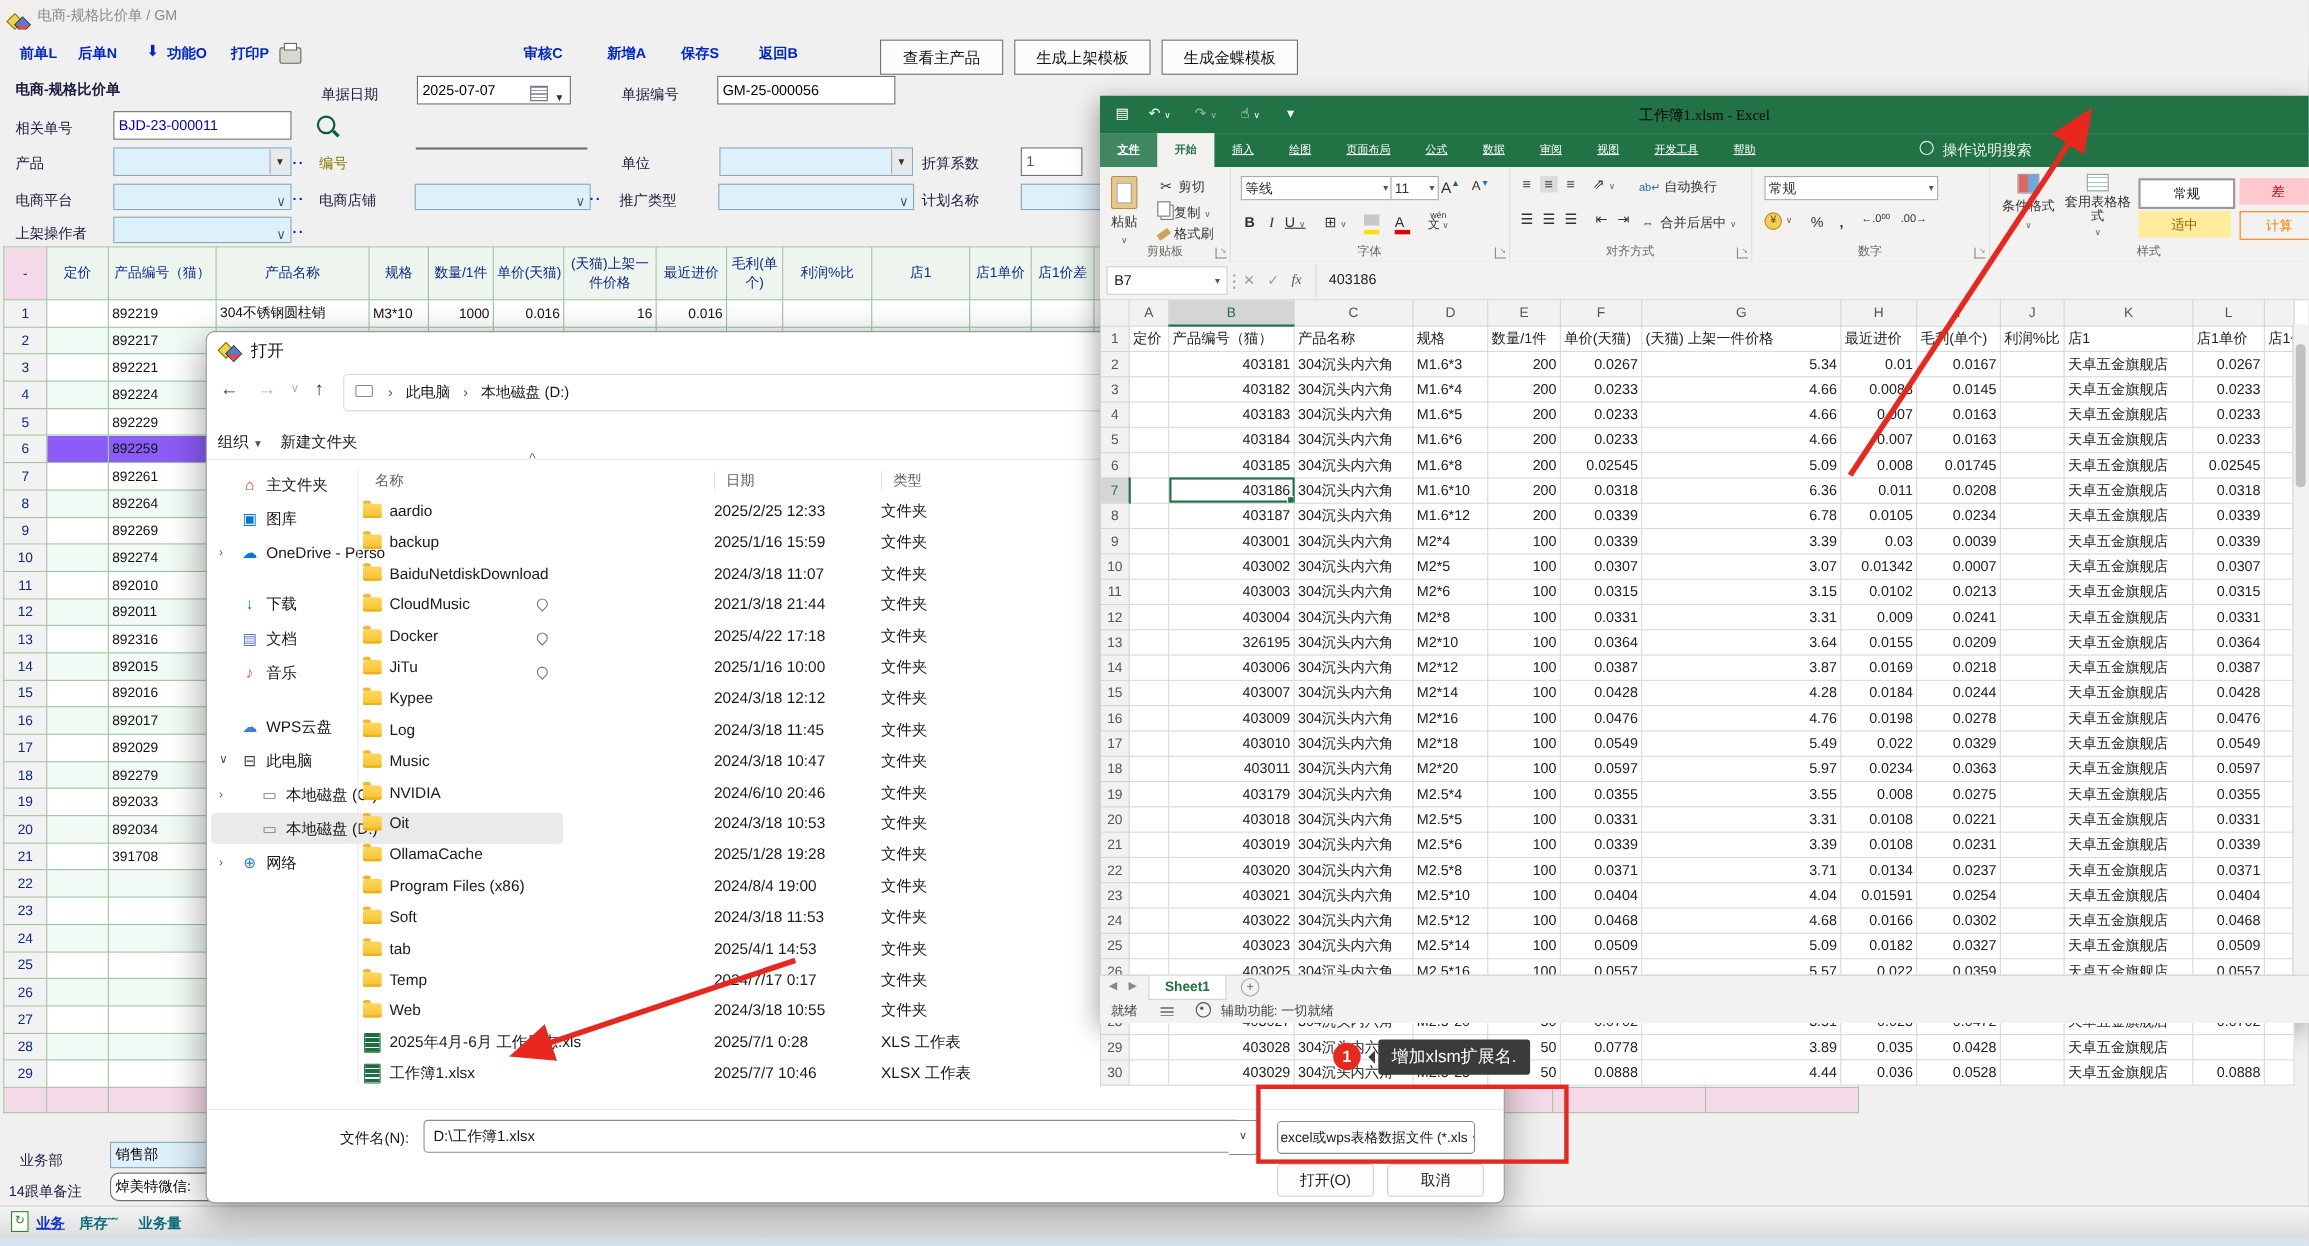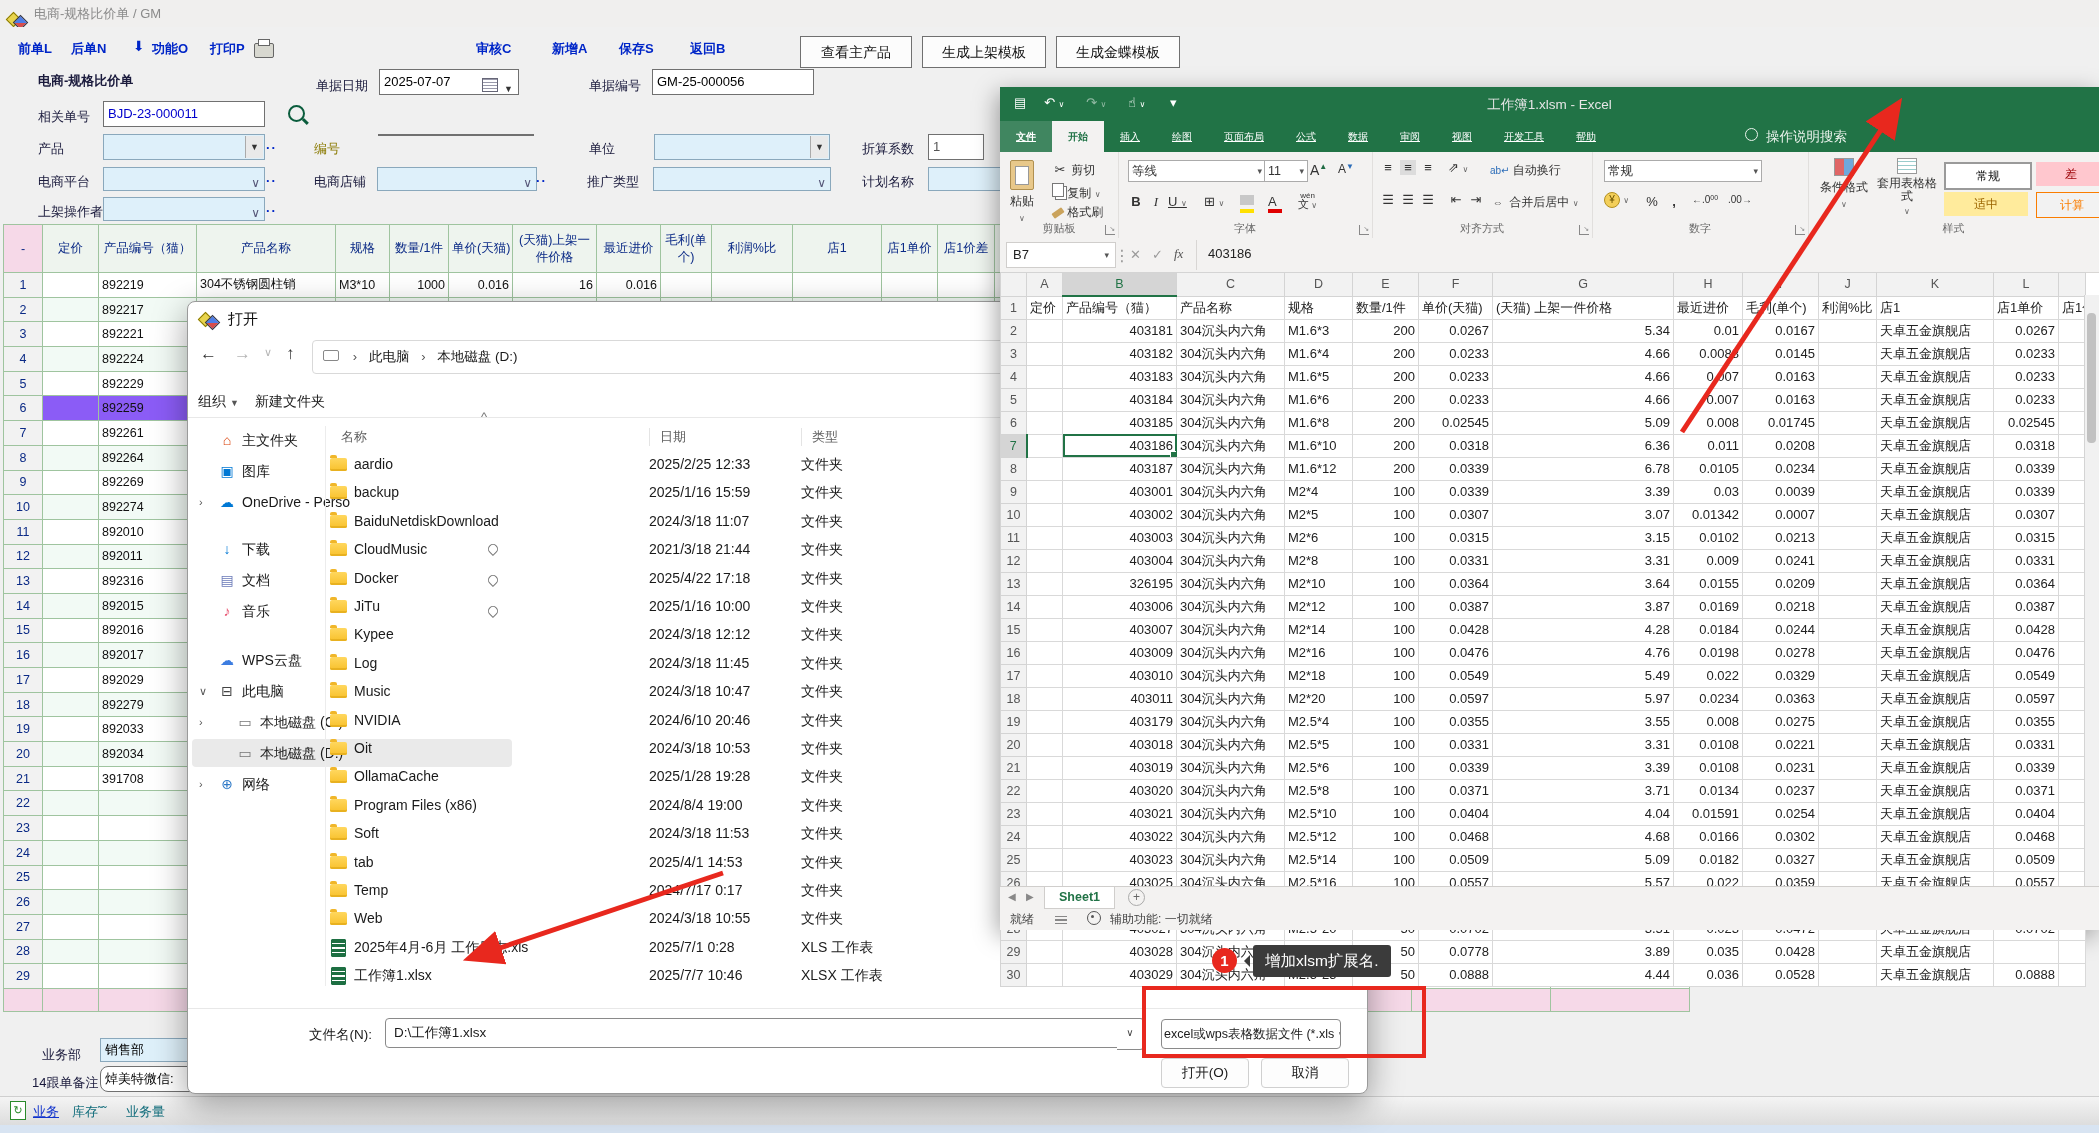--- a/index.html
+++ b/index.html
@@ -7,21 +7,21 @@
     font-family:"Liberation Sans","DejaVu Sans",sans-serif;-webkit-font-smoothing:antialiased;}
   .abs{position:absolute;}
   
   .erp-titlebar{left:0;top:0;width:2099px;height:27px;background:#f0efee;border-bottom:1px solid #d8d8d8;color:#8a8a8a;font-size:13px;line-height:27px;}
   .dia{width:9px;height:9px;transform:rotate(45deg);display:inline-block;}
   .dia.y{background:#e8d44d;border:1px solid #8a7a00;}
   .dia.rb{background:linear-gradient(135deg,#4d7de8 50%,#d84d4d 50%);border:1px solid #334;}
   .erp-menubar{left:0;top:27px;width:2099px;height:34px;background:#f0f0f0;}
   .mi{color:#0026c8;font-size:13px;font-weight:bold;cursor:pointer;}
   .erp-btn{background:#fcfcfc;border:1px solid #707070;font-size:14px;color:#111;text-align:center;line-height:30px;}
-  .lbl{color:#1a1a3c;font-size:13px;white-space:nowrap;margin-left:24px;}
+  .lbl{color:#1a1a3c;font-size:13px;white-space:nowrap;}
   .lbl.bold{font-weight:bold;}
   .lbl.olive{color:#8a7a00;}
   .tin{background:#fff;border:1px solid #707070;font-size:13px;padding:0 4px;line-height:24px;white-space:nowrap;overflow:hidden;}
   .tin.blue{color:#0000cc;}
   .combo{background:#def0fa;border:1px solid #8aa8bc;font-size:13px;line-height:22px;padding:0 4px;}
   .carr{position:absolute;right:1px;top:1px;bottom:1px;width:17px;background:#e9e9e9;border-left:1px solid #aaa;color:#333;font-size:9px;text-align:center;line-height:22px;}
   .chev{position:absolute;right:4px;top:4px;color:#557;font-size:12px;}
   .dots{color:#0026c8;font-size:13px;font-weight:bold;letter-spacing:2px;}
   .mag{width:13px;height:13px;border:2px solid #0a5c3c;border-radius:50%;display:inline-block;position:relative;}
   .mag::after{content:"";position:absolute;width:7px;height:2.5px;background:#0a5c3c;transform:rotate(45deg);right:-6px;bottom:-2px;}
@@ -32,21 +32,21 @@
   .erp-grid{border-collapse:collapse;table-layout:fixed;background:#fff;}
   .erp-grid th,.erp-grid td{border:1px solid #9fc49f;overflow:hidden;white-space:nowrap;font-size:12.5px;padding:0 3px;}
   .erp-grid th{background:#eef4ee;color:#0b2a86;font-weight:normal;text-align:center;}
   .erp-grid th.pink{background:#f6d9e8;}
   .erp-grid td{height:23.7px;color:#111;}
   .erp-grid td.rn{background:#f2f2f2;color:#0b2a86;text-align:center;}
   .erp-grid tr:nth-child(even) td:not(.rn){background:#f2faf5;}
   .erp-grid tr.sel td:not(.rn){background:#8b5cf6;}
   .erp-grid td.num{text-align:right;}
   .erp-grid tr.tail td{background:#f6d9e8;height:22px;}
-  .erp-footer-tab{font-size:13px;font-weight:normal;}
+  .erp-footer-tab{font-size:13px;font-weight:bold;}
   
   #dialog{left:187px;top:301px;width:1179px;height:791px;background:#fff;border:1px solid #9a9a9a;border-radius:8px;box-shadow:0 10px 34px rgba(0,0,0,.38);z-index:10;}
   .dlg-title{font-size:15px;color:#111;}
   .navg{color:#333;font-size:17px;}
   .navg.dim{color:#b5b5b5;}
   .crumb{border:1px solid #d9d9d9;border-radius:4px;height:32px;line-height:32px;font-size:13.5px;color:#1a1a1a;padding:0 10px;background:#fff;white-space:nowrap;overflow:hidden;}
   .crumb .sep{color:#555;padding:0 8px;font-size:13px;}
   .tbar{font-size:14px;color:#1a1a1a;}
   .colhdr{font-size:13px;color:#5f5f5f;}
   .tree-item{position:absolute;left:4px;width:320px;height:28px;line-height:28px;font-size:14px;color:#191919;border-radius:4px;}
@@ -1192,21 +1192,21 @@
   </div>
 
   
   <div class="abs" id="excel">
     <div class="abs xl-green xl-titlebar">
       <span class="abs qat" style="left:14px;top:8px;">▤</span>
       <span class="abs qat" style="left:44px;top:8px;">↶ <span style="font-size:8px;">∨</span></span>
       <span class="abs qat" style="left:86px;top:8px;opacity:.5;">↷ <span style="font-size:8px;">∨</span></span>
       <span class="abs qat" style="left:128px;top:8px;">☝ <span style="font-size:8px;">∨</span></span>
       <span class="abs qat" style="left:170px;top:8px;">▾</span>
-      <span class="abs" style="left:0;right:0;top:9px;text-align:center;color:#e5e5e5;font-size:13.5px;">工作簿1.xlsm  -  Excel</span>
+      <span class="abs" style="left:0;right:0;top:9px;text-align:center;color:#000000;font-size:13.5px;font-family:Liberation Serif, serif;">工作簿1.xlsm  -  Excel</span>
     </div>
     <div class="abs xl-green xl-tabs" id="tabhost">
 
     <div class="xl-tab file">文件</div>
         <div class="xl-tab active">开始</div>
         <div class="xl-tab">插入</div>
         <div class="xl-tab">绘图</div>
         <div class="xl-tab">页面布局</div>
         <div class="xl-tab">公式</div>
         <div class="xl-tab">数据</div>

